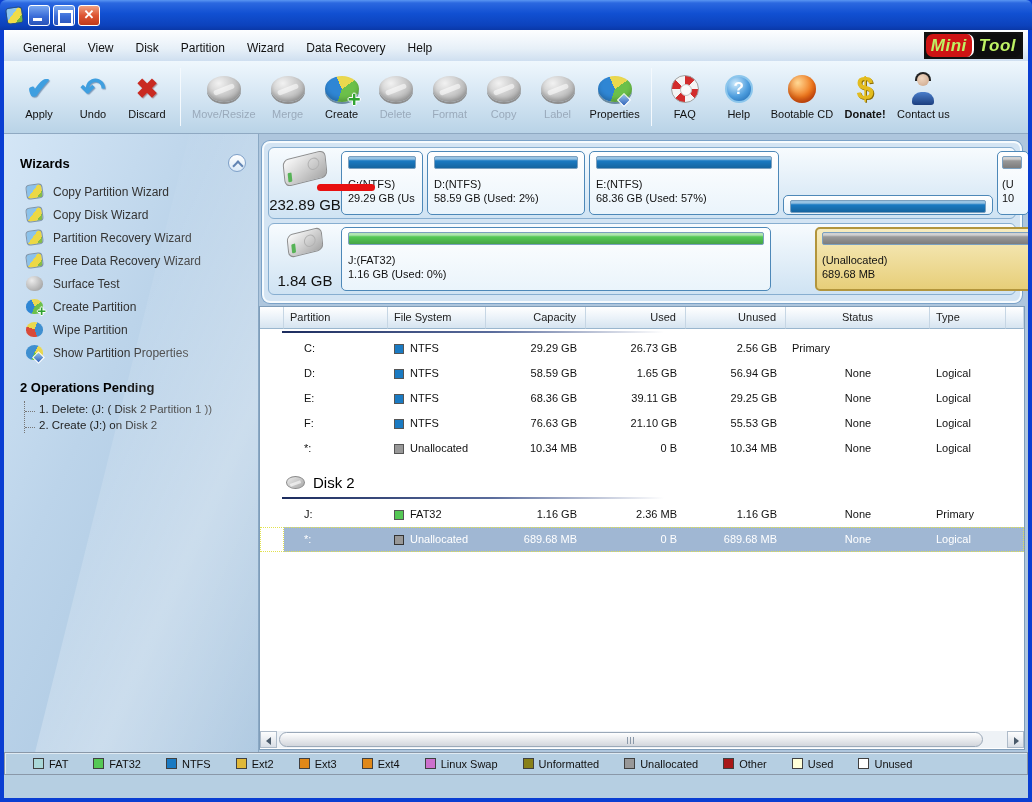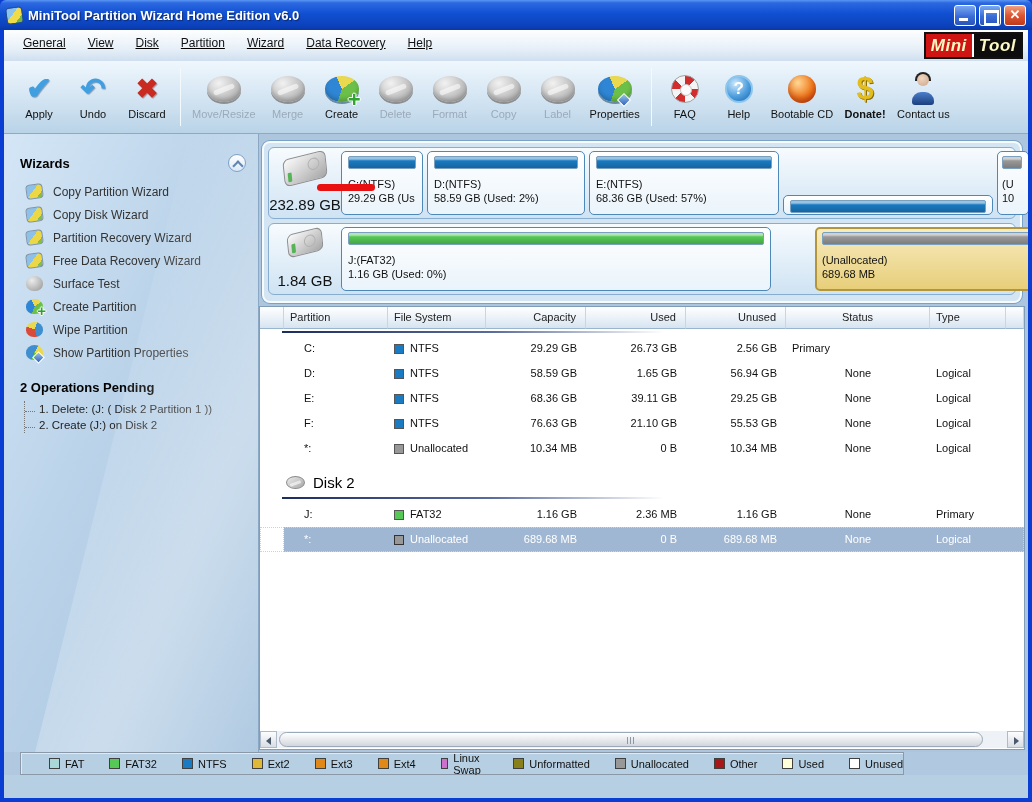--- a/index.html
+++ b/index.html
@@ -22,24 +22,24 @@
   .win-btn.maximize::after { content:""; position:absolute; left:4px; top:4px; width:11px; height:10px;
     border:2px solid #fff; border-top-width:3px; }
   .win-btn.close::after { content:"✕"; position:absolute; left:0; top:1px; width:100%; text-align:center;
     color:#fff; font-size:13px; font-weight:bold; }
 
   
   .app { position:absolute; left:4px; top:30px; width:1024px; height:768px; background:#b0c8e0; overflow:hidden; }
 
   
   .menubar { position:absolute; left:0; top:0; width:1024px; height:31px;
-    background:linear-gradient(180deg,#fdfeff,#e7f0f8 60%,#cfdff0); display:flex; align-items:flex-start; padding-left:8px;text-decoration:underline; }
+    background:linear-gradient(180deg,#fdfeff,#e7f0f8 60%,#cfdff0); display:flex; align-items:flex-end; padding-left:8px; }
   .menu-item { font-size:12px; color:#111; padding:6px 11px; cursor:default; }
   .logo { position:absolute; right:5px; top:2px; height:27px; display:flex; border:2px solid #111; background:#111; }
-  .logo span { display:flex; align-items:center; font-size:17px; font-weight:bold; font-style:italic; color:#fef9c3; padding:0 5px; letter-spacing:.5px; }
+  .logo span { display:flex; align-items:center; font-size:17px; font-weight:bold; font-style:italic; color:#bef264; padding:0 5px; letter-spacing:.5px;border-radius:7px; }
   .logo .mini { background:#cf1414; border-right:2px solid #fff; }
   .logo .tool { background:#0d0d0d; }
 
   
   .toolbar { position:absolute; left:0; top:31px; width:1024px; height:73px;
     background:linear-gradient(180deg,#eff7fd 0%,#d7e7f4 45%,#b9d3e7 100%);
     border-bottom:1px solid #8fa9c2; display:flex; align-items:center; padding-left:8px; }
   .tb-btn { min-width:54px; padding:2px 5px 4px; text-align:center; }
   .tb-btn .tb-label { display:block; font-size:11px; color:#111; margin-top:3px; white-space:nowrap; }
   .tb-btn.disabled .tb-label { color:#9aaabb; }
@@ -164,37 +164,36 @@
   .hs-arrow { width:17px; height:17px; background:linear-gradient(180deg,#fdfdfd,#d8dee6); border:1px solid #aebbc9; position:relative; flex:0 0 17px; }
   .hs-arrow::after { content:""; position:absolute; top:5px; border-top:4px solid transparent; border-bottom:4px solid transparent; }
   .hs-arrow.left::after { left:5px; border-right:5px solid #4a5a6a; }
   .hs-arrow.right::after { left:6px; border-left:5px solid #4a5a6a; }
   .hs-thumb { height:15px; margin:0 2px; flex:1 1 auto; border:1px solid #9aa8b8; border-radius:8px;
     background:linear-gradient(180deg,#ffffff,#d2d6dc); position:relative; margin-right:24px; }
   .hs-thumb::after { content:""; position:absolute; left:50%; top:4px; width:8px; height:7px; margin-left:-4px;
     background:repeating-linear-gradient(90deg,#8a98a8 0 1px,transparent 1px 3px); }
 
   
-  .legend { position:absolute; left:16px; top:722px; width:884px; height:23px; background:#b6cfe2;
+  .legend { position:absolute; left:0; top:722px; width:1024px; height:23px; background:#b6cfe2;
     border:1px solid #8a98a8; box-shadow:inset 1px 1px 0 #dfeaf2; display:flex; align-items:center; padding-left:28px; gap:25px; }
   .lg-item { display:flex; align-items:center; gap:5px; }
   .lg-sq { width:11px; height:11px; border:1px solid #404040; }
   .lg-label { font-size:11px; color:#111; }
   .statusbar { position:absolute; left:0; top:745px; width:1024px; height:23px; background:#b6cfe2; }
 
   
   .annot { position:absolute; background:#e81010; border-radius:5px; z-index:50; }
   .annot.create { left:313px; top:123px; width:58px; height:7px; }
 </style>
 </head>
 <body>
 
 <div class="titlebar">
   <div class="title-icon"></div>
-  <div class="title-text">MiniTool Partition Wizard Home Edition v6.0</div>
   <div class="win-btns">
     <div class="win-btn minimize"></div>
     <div class="win-btn maximize"></div>
     <div class="win-btn close"></div>
   </div>
 </div>
 
 <div class="app">
 
   <div class="menubar">

